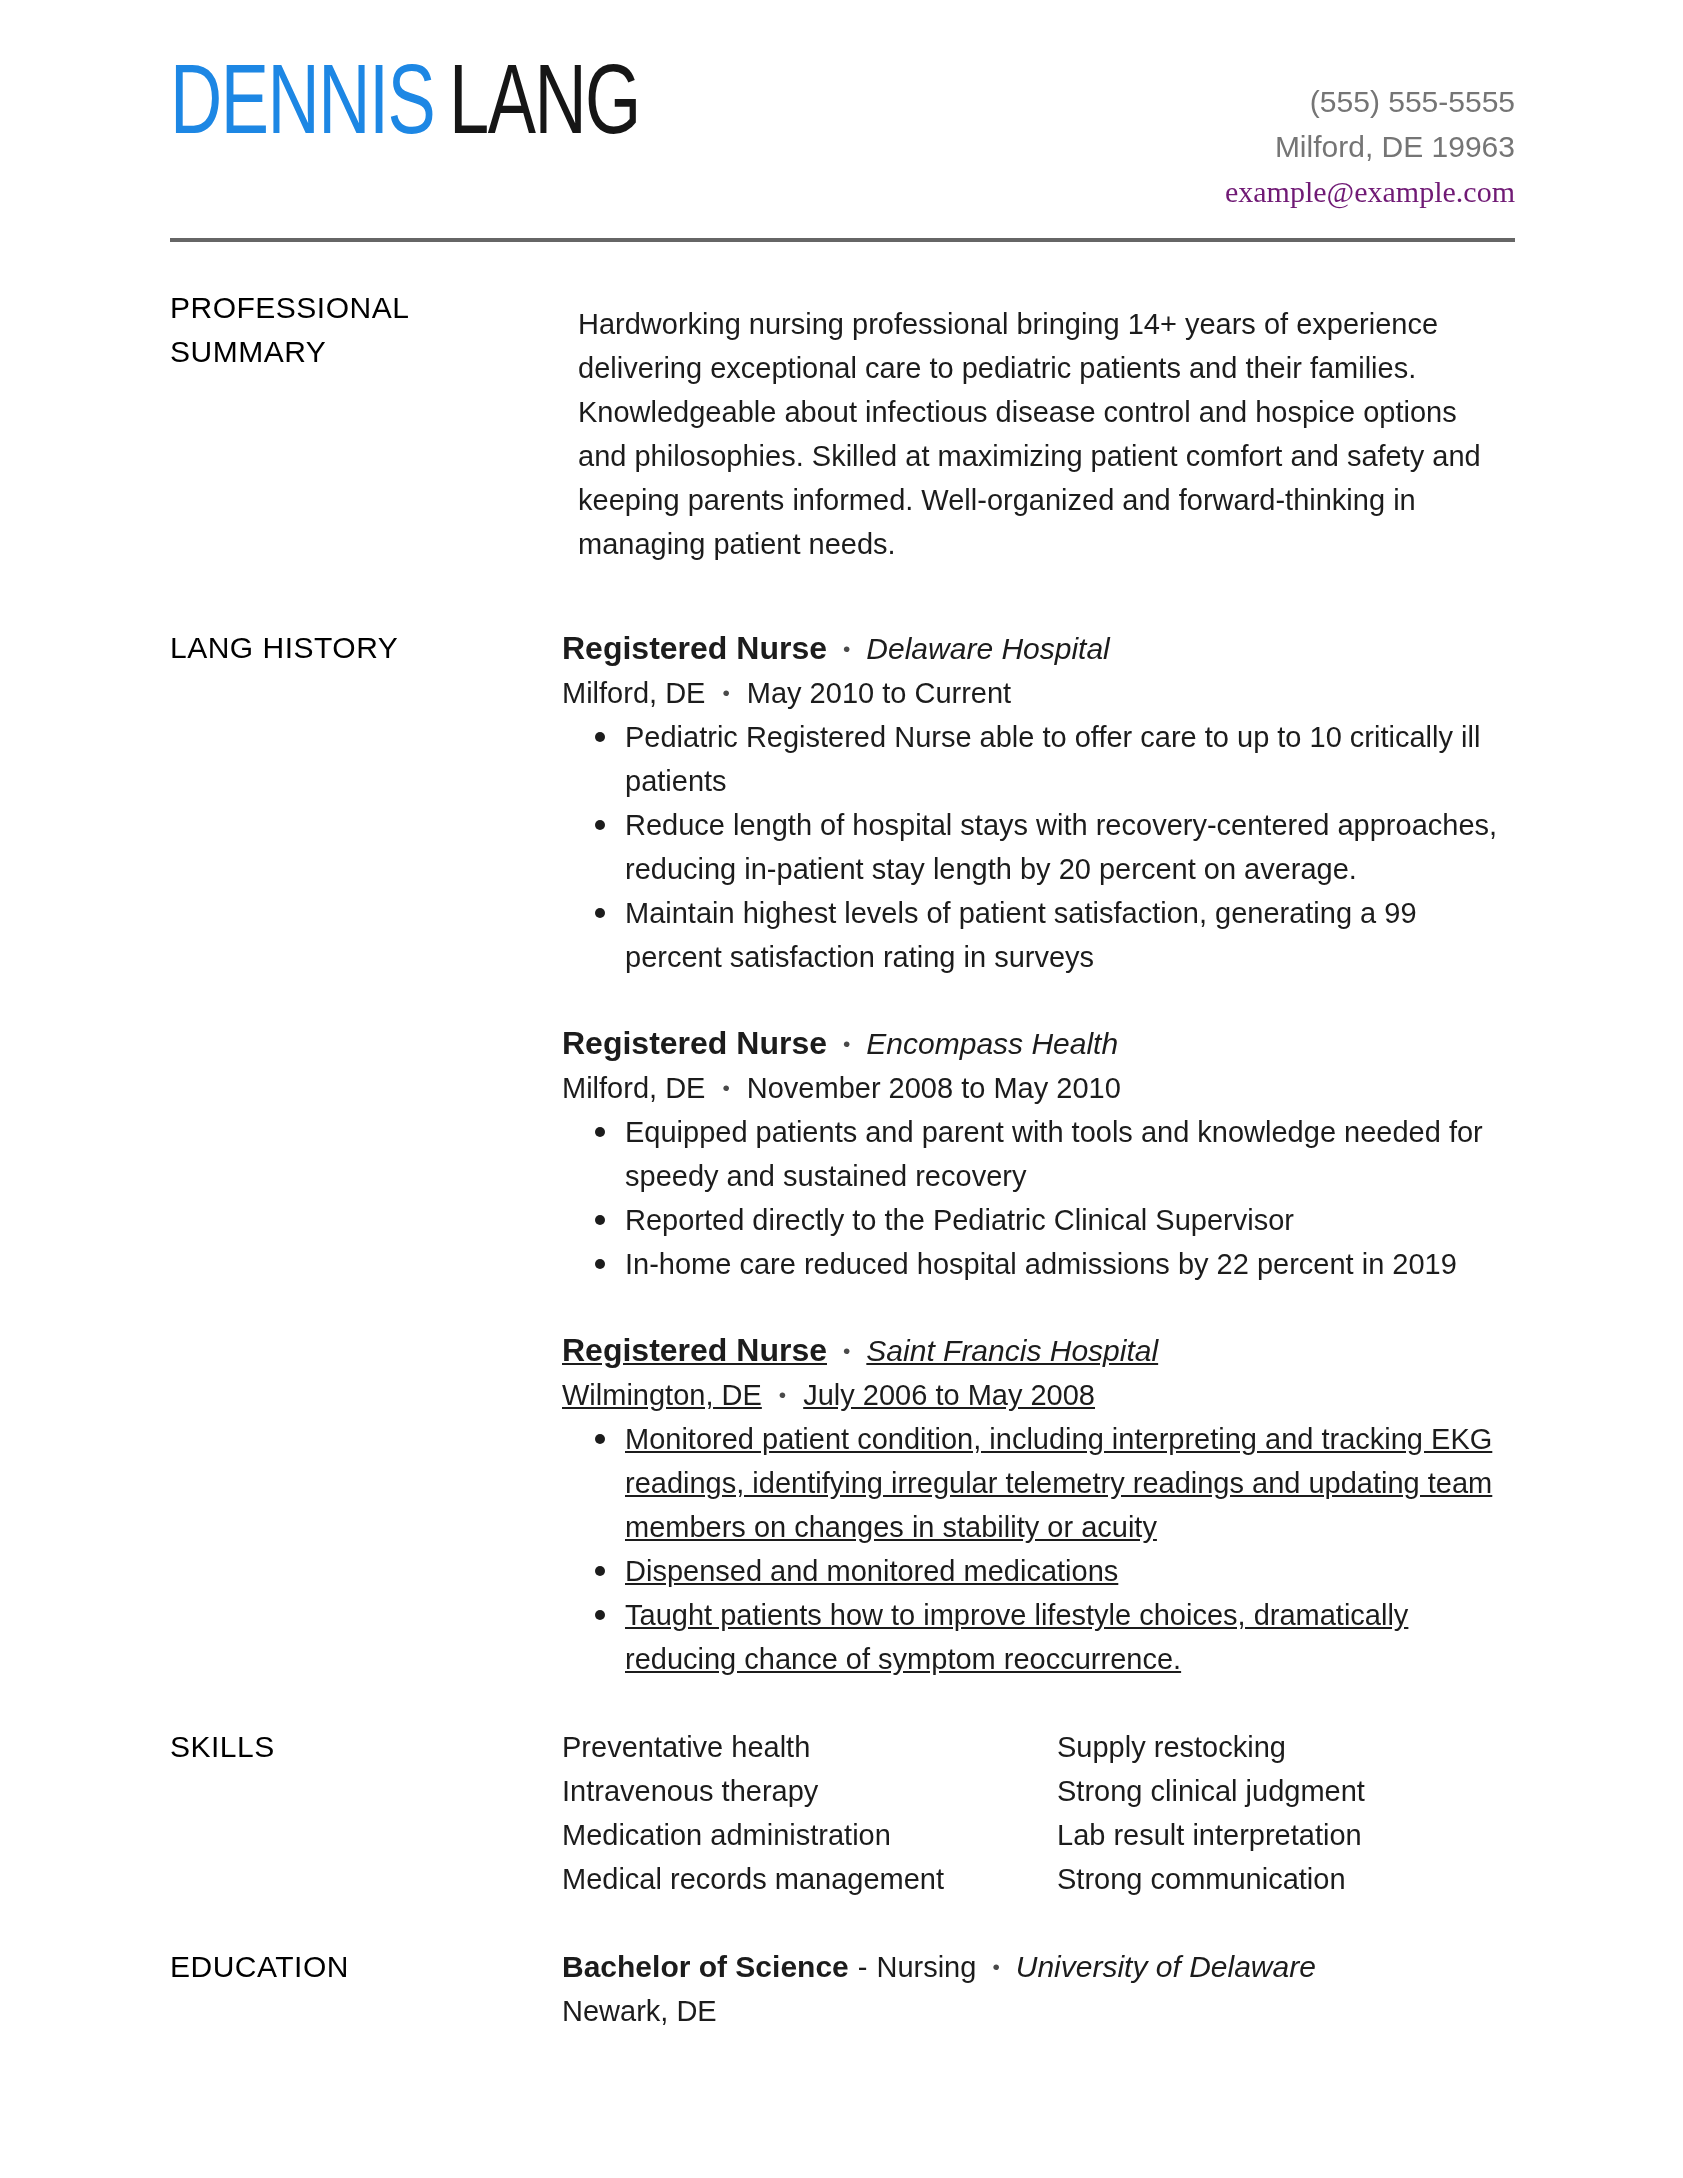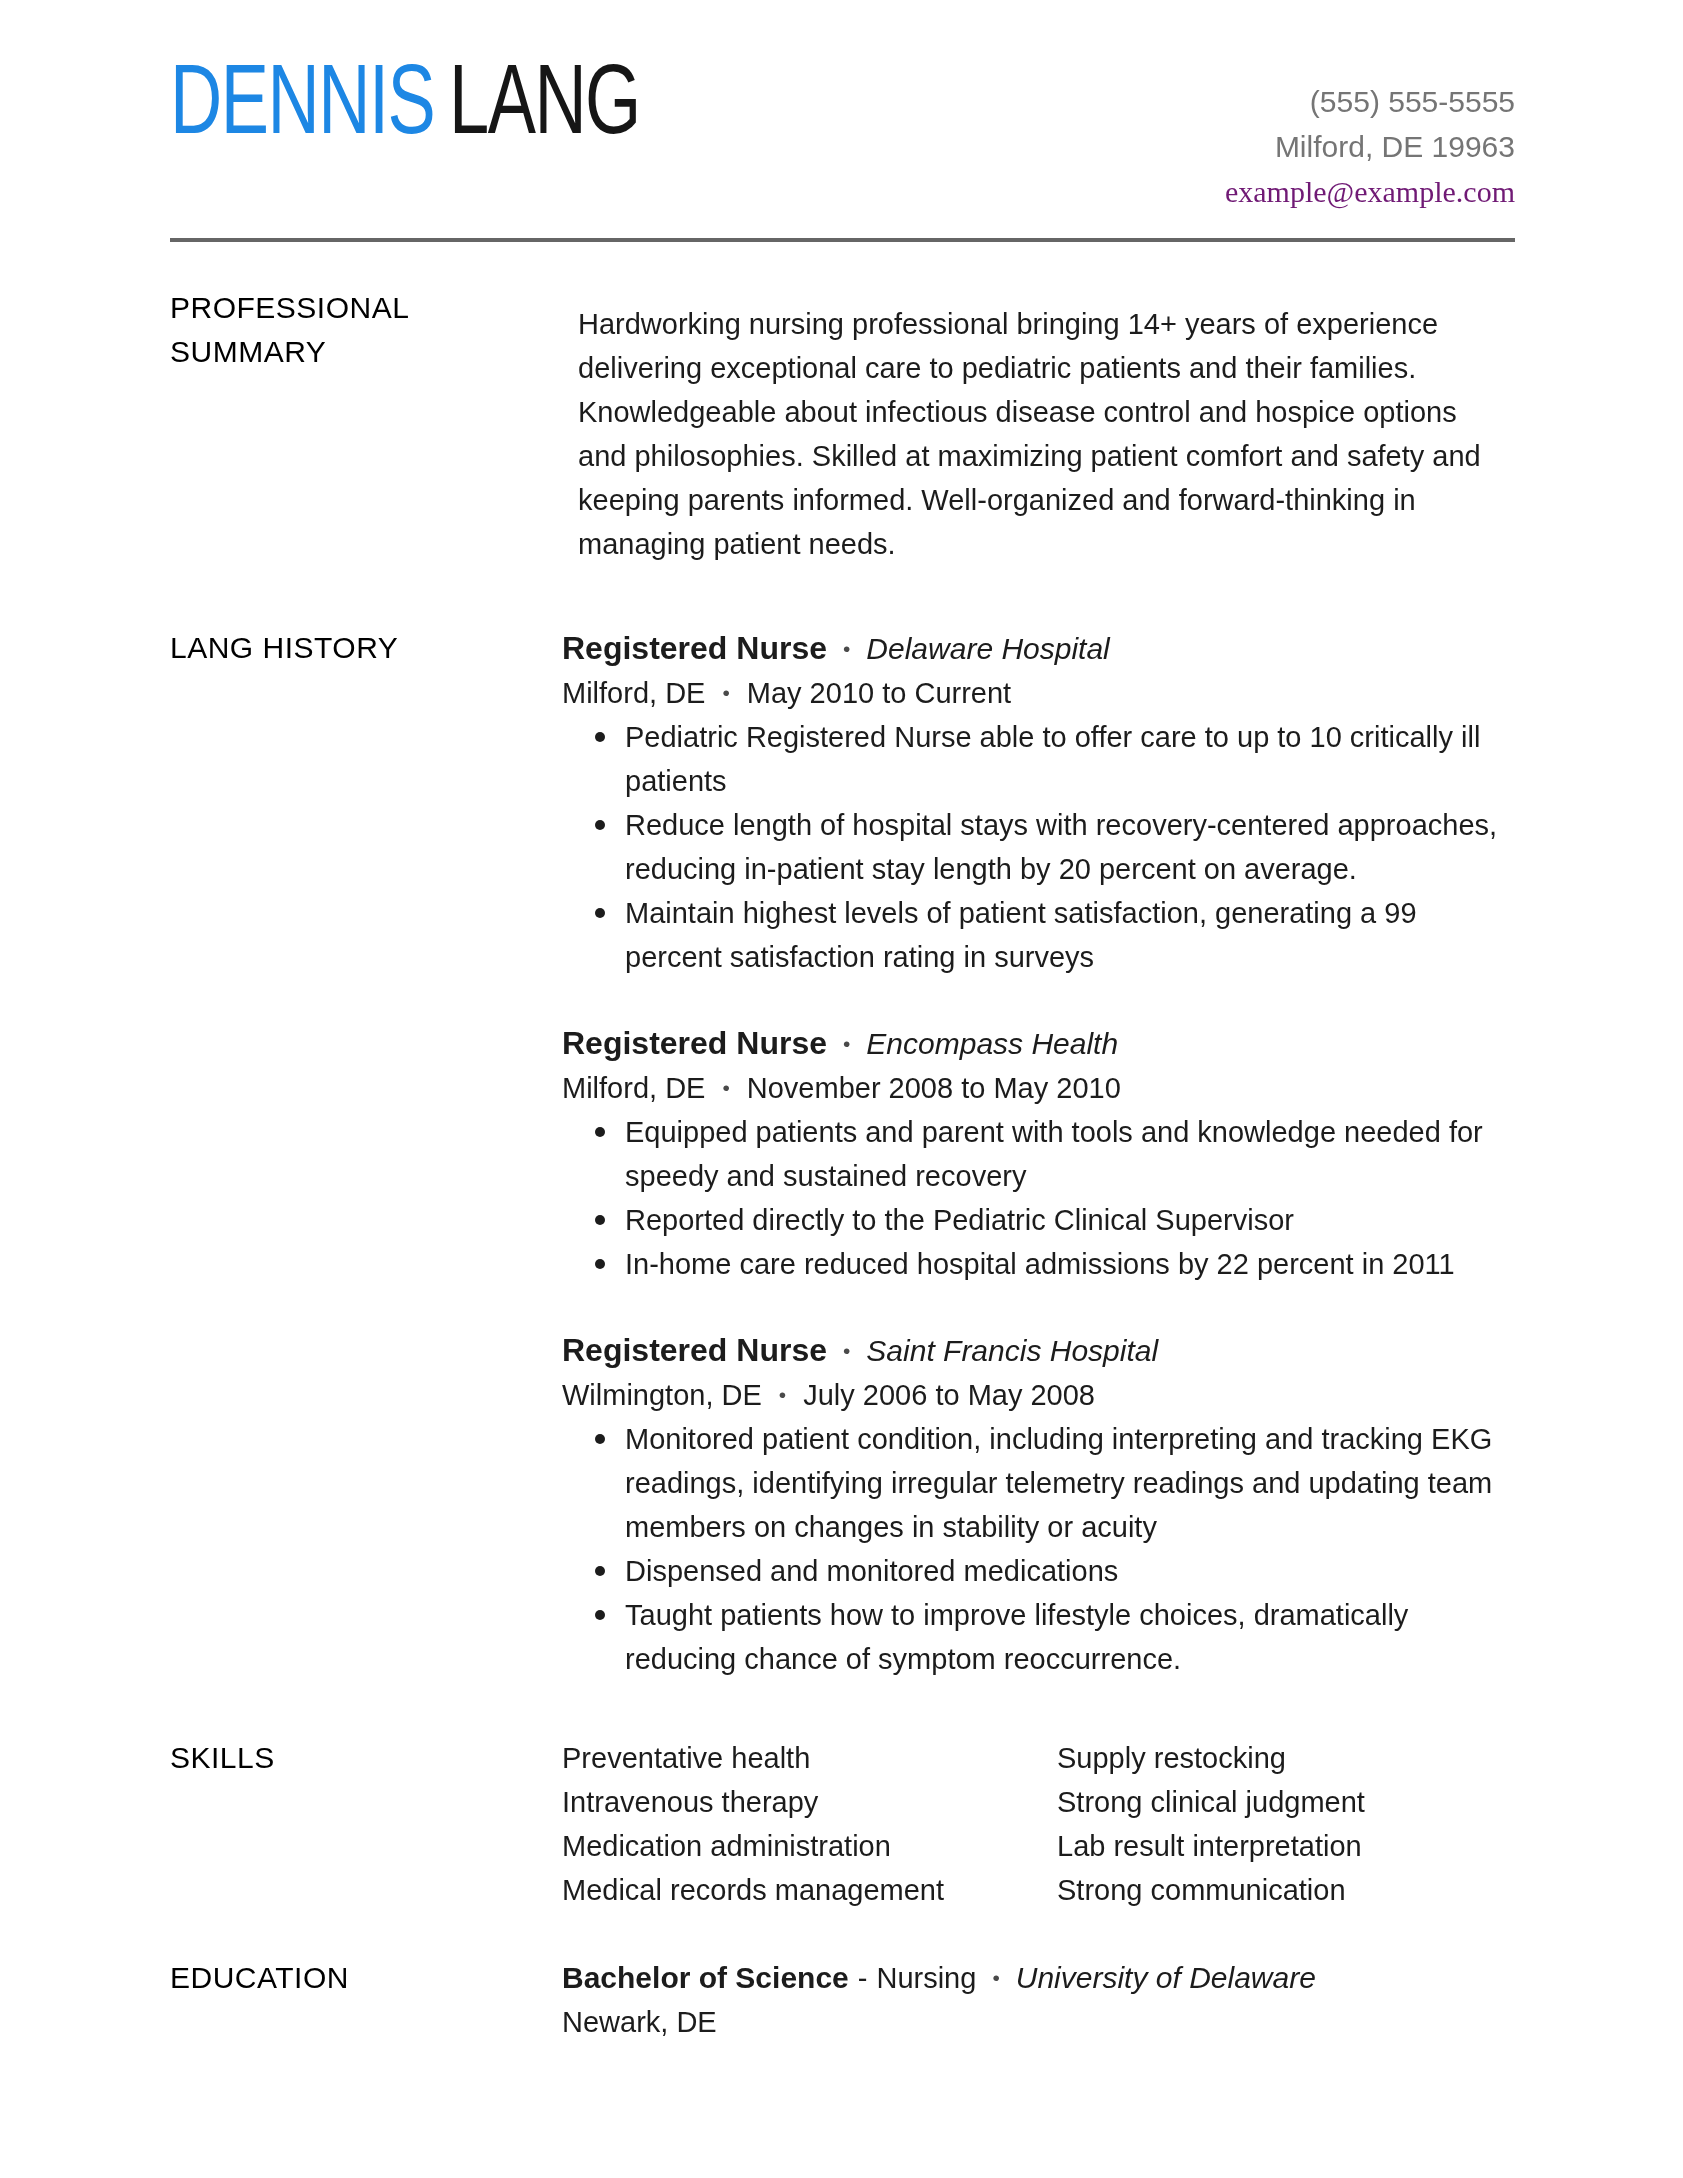--- a/index.html
+++ b/index.html
@@ -73,21 +73,21 @@
     color: #1c1c1c;
   }
 
   .summary-text {
     margin: 16px;
     max-width: 980px;
   }
 
   
   .job { margin-bottom: 42px; }
-  .job:last-child { margin-bottom: 11px; }
+  .job:last-child { margin-bottom: 0; text-decoration: underline; }
   .job-head { white-space: nowrap; }
   .job-title { font-weight: 700; font-size: 32px; }
   .job-company { font-style: italic; font-size: 30px; }
   .sep {
     display: inline-block;
     font-size: 21px;
     color: #4a4a4a;
     margin: 0 16px;
     vertical-align: 3px;
   }
@@ -171,21 +171,21 @@
       <div class="job">
         <div class="job-head">
           <span class="job-title">Registered Nurse</span><span class="sep">•</span><span class="job-company">Encompass Health</span>
         </div>
         <div class="job-sub">
           <span>Milford, DE</span><span class="sep">•</span><span>November 2008 to May 2010</span>
         </div>
         <ul class="job-bullets">
           <li><span class="bullet-dot"></span><span>Equipped patients and parent with tools and knowledge needed for speedy and sustained recovery</span></li>
           <li><span class="bullet-dot"></span><span>Reported directly to the Pediatric Clinical Supervisor</span></li>
-          <li><span class="bullet-dot"></span><span>In-home care reduced hospital admissions by 22 percent in 2011</span></li>
+          <li><span class="bullet-dot"></span><span>In-home care reduced hospital admissions by 22 percent in 2019</span></li>
         </ul>
       </div>
 
       <div class="job">
         <div class="job-head">
           <span class="job-title">Registered Nurse</span><span class="sep">•</span><span class="job-company">Saint Francis Hospital</span>
         </div>
         <div class="job-sub">
           <span>Wilmington, DE</span><span class="sep">•</span><span>July 2006 to May 2008</span>
         </div>

